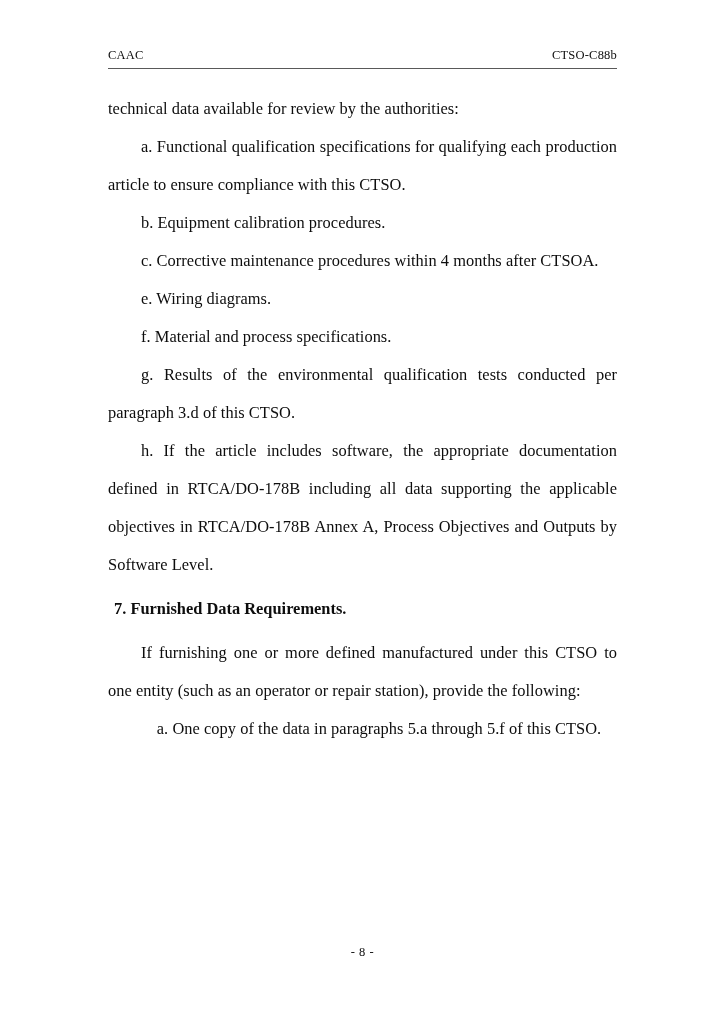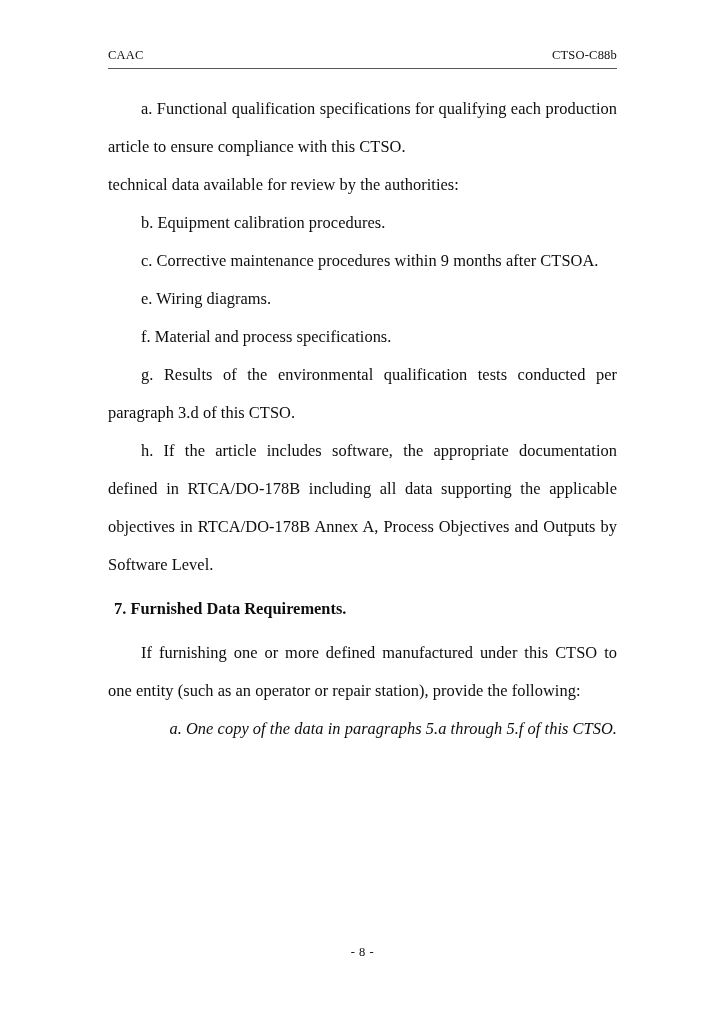--- a/index.html
+++ b/index.html
@@ -65,22 +65,21 @@
     text-justify: inter-word;
     letter-spacing: 0.05px;
   }
   p.para.indent {
     text-indent: 33px;
   }
   p.para.noindent {
     text-indent: 0;
   }
   p.para.last-left {
-    text-align: right;
-    font-style: italic;
+    text-align: center;
   }
   p.heading {
     margin: 6px;
     font-size: 16.4px;
     line-height: 38px;
     font-weight: bold;
     text-align: left;
     text-indent: 0;
   }
 
@@ -102,24 +101,24 @@
 <div class="page">
   <div class="content">
 
     <div class="running-head">
       <span>CAAC</span>
       <span>CTSO-C88b</span>
     </div>
     <div class="head-rule"></div>
 
     <div class="body-block">
+      <p class="para noindent">technical data available for review by the authorities:</p>
       <p class="para indent">a. Functional qualification specifications for qualifying each production article to ensure compliance with this CTSO.</p>
-      <p class="para noindent">technical data available for review by the authorities:</p>
       <p class="para indent">b. Equipment calibration procedures.</p>
-      <p class="para indent">c. Corrective maintenance procedures within 9 months after CTSOA.</p>
+      <p class="para indent">c. Corrective maintenance procedures within 4 months after CTSOA.</p>
       <p class="para indent">e. Wiring diagrams.</p>
       <p class="para indent">f. Material and process specifications.</p>
       <p class="para indent">g. Results of the environmental qualification tests conducted per paragraph 3.d of this CTSO.</p>
       <p class="para indent">h. If the article includes software, the appropriate documentation defined in RTCA/DO-178B including all data supporting the applicable objectives in RTCA/DO-178B Annex A, Process Objectives and Outputs by Software Level.</p>
       <p class="heading">7. Furnished Data Requirements.</p>
       <p class="para indent">If furnishing one or more defined manufactured under this CTSO to one entity (such as an operator or repair station), provide the following:</p>
       <p class="para indent last-left">a. One copy of the data in paragraphs 5.a through 5.f of this CTSO.</p>
     </div>
 
     <div class="footer">

